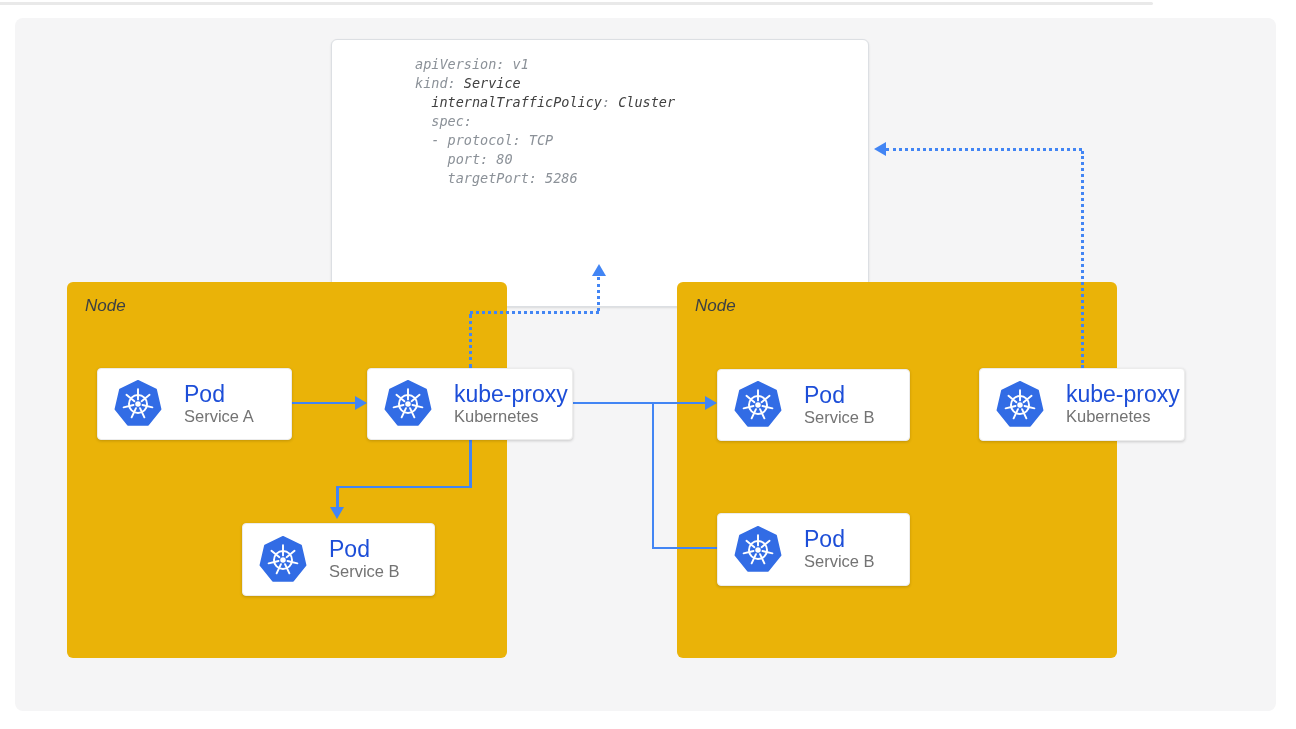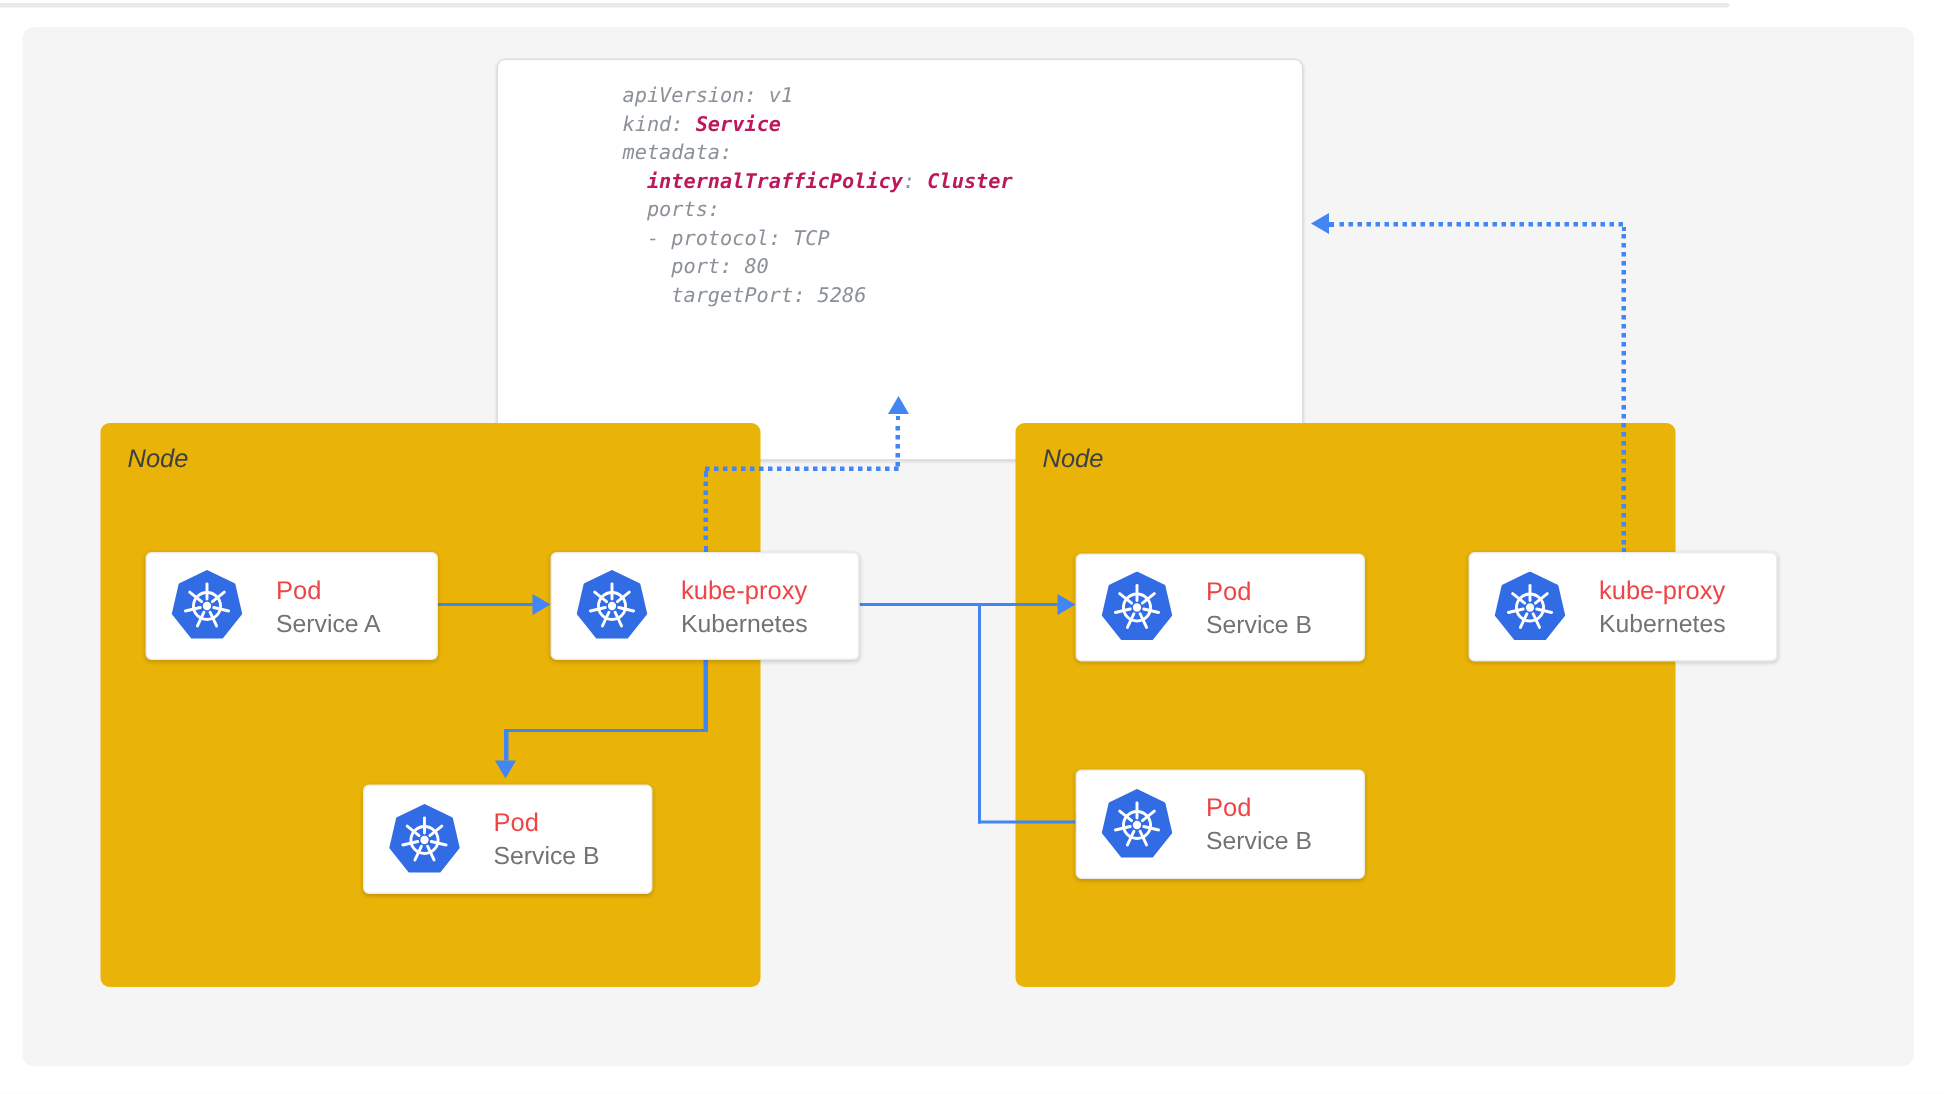--- a/index.html
+++ b/index.html
@@ -12,35 +12,35 @@
   .panel{position:absolute;left:15px;top:18px;width:1261px;height:693px;
          background:#f5f5f6;border-radius:8px;}
 
   
   .yaml-box{position:absolute;left:331px;top:39px;width:538px;height:268px;
             background:#ffffff;border:1px solid #dcdfe3;border-radius:6px;
             box-shadow:0 1px 2px rgba(60,64,67,.15);box-sizing:border-box;
             padding:15px 10px 0 83px;}
   .code-line{white-space:pre;font-family:"DejaVu Sans Mono",monospace;
              font-style:italic;font-size:13.5px;line-height:19px;color:#8b9198;}
-  .code-line .b{font-weight:700;color:#be185d;}
+  .code-line .b{font-weight:400;color:#404040;}
 
   
   .node{position:absolute;top:282px;width:440px;height:376px;
         background:#eab308;border-radius:6px;font-style:italic;}
   .node-left{left:67px;}
   .node-right{left:677px;}
   .node-label{position:absolute;left:18px;top:14px;font-size:17px;color:#3c4043;}
 
   
   .card{position:absolute;background:#ffffff;border:1px solid #ececec;
         border-radius:4px;box-shadow:0 1px 3px rgba(0,0,0,.18);
         display:flex;align-items:center;box-sizing:border-box;
         padding-left:16px;gap:22px;}
-  .card-title{font-size:17px;color:#ef4444;line-height:24px;}
+  .card-title{font-size:23px;color:#1d4ed8;line-height:24px;}
   .card-sub{font-size:16.5px;color:#737373;line-height:21px;}
   .kicon{flex:0 0 auto;display:block;}
 
   #card-pod-a{left:97px;top:368px;width:195px;height:72px;}
   #card-kp-left{left:367px;top:368px;width:206px;height:72px;}
   #card-pod-b-left{left:242px;top:523px;width:193px;height:73px;}
   #card-pod-b-rt{left:717px;top:369px;width:193px;height:72px;}
   #card-pod-b-rb{left:717px;top:513px;width:193px;height:73px;}
   #card-kp-right{left:979px;top:368px;width:206px;height:73px;}
 
@@ -59,23 +59,22 @@
 </style>
 </head>
 <body>
 
 <div class="top-rule"></div>
 <div class="panel"></div>
 
 <div class="yaml-box">
   <div class="code-line"><span>apiVersion: v1</span></div>
   <div class="code-line"><span>kind: </span><span class="b">Service</span></div>
-  <div class="code-line"><span>metadata:</span></div>
   <div class="code-line"><span>  </span><span class="b">internalTrafficPolicy</span><span>: </span><span class="b">Cluster</span></div>
-  <div class="code-line"><span>  ports:</span></div>
+  <div class="code-line"><span>  spec:</span></div>
   <div class="code-line"><span>  - protocol: TCP</span></div>
   <div class="code-line"><span>    port: 80</span></div>
   <div class="code-line"><span>    targetPort: 5286</span></div>
 </div>
 
 <div class="node node-left">
   <div class="node-label">Node</div>
 </div>
 <div class="node node-right">
   <div class="node-label">Node</div>

